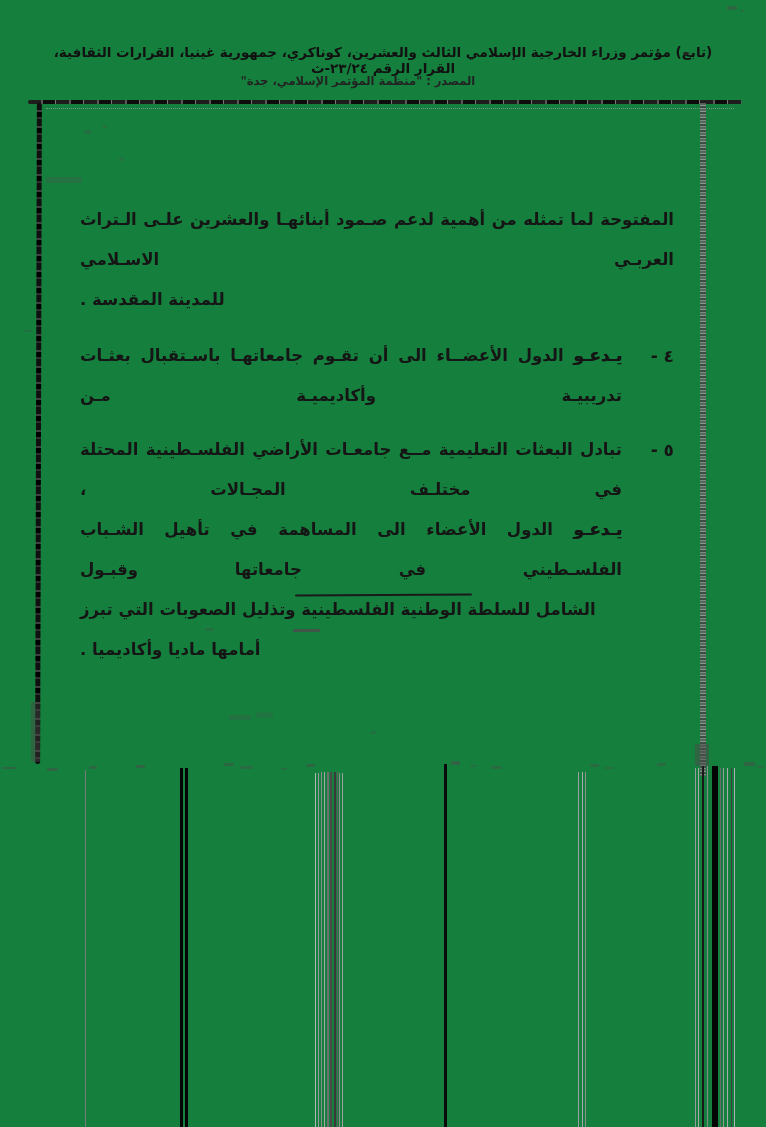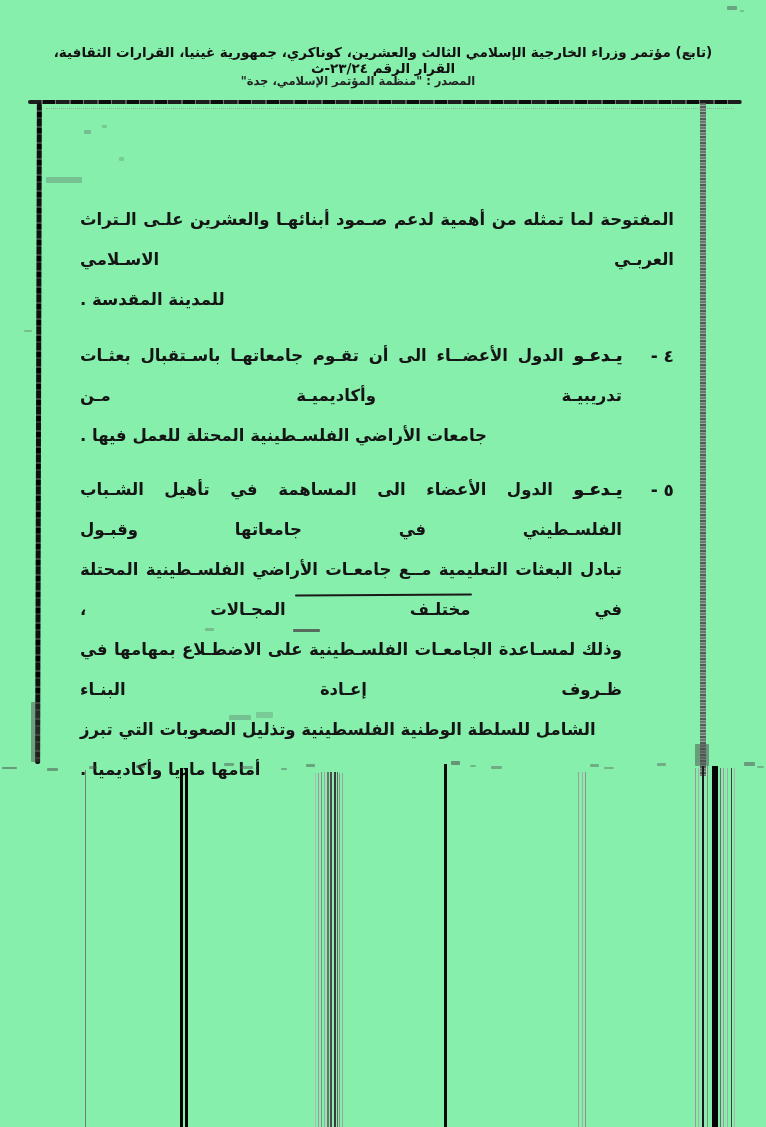--- a/index.html
+++ b/index.html
@@ -1,18 +1,18 @@
 <!DOCTYPE html>
 <html lang="ar"><head>
 <meta charset="utf-8">
 <style>
   html,body{margin:0;padding:0;background:#fff;}
   body{width:766px;height:1127px;position:relative;overflow:hidden;
        font-family:"DejaVu Sans",sans-serif;}
-  .page{position:absolute;inset:0;background:#86efac;}
+  .page{position:absolute;inset:0;background:#15803d;}
 
   
   .h1{position:absolute;top:44px;left:38px;right:38px;text-align:center;
       direction:rtl;font-size:13.5px;font-weight:700;color:#111;letter-spacing:.1px;}
   .h2{position:absolute;top:74px;left:20px;right:70px;text-align:center;
       direction:rtl;font-size:11.5px;font-weight:700;color:#222;}
 
   
   .rule-top{position:absolute;top:100px;left:28px;width:714px;height:4px;
       background:repeating-linear-gradient(90deg,#1d1d1d 0 13px,#5a5a5a 13px 15px,#0c0c0c 15px 27px,#777 27px 28px);
@@ -57,29 +57,27 @@
 
   <div class="content" id="content">
       <div class="para">
         <div class="line full">المفتوحة لما تمثله من أهمية لدعم صـمود أبنائهـا والعشرين علـى الـتراث العربـي الاسـلامي</div>
         <div class="line">للمدينة المقدسة .</div>
       </div>
       <div class="item">
         <div class="num">٤ -</div>
         <div class="itext">
           <div class="line full"><span class="lead">يـدعـو </span>الدول الأعضــاء الى أن تقـوم جامعاتهـا باسـتقبال بعثـات تدريبيـة وأكاديميـة مـن</div>
-          <div class="line">جامعات الأراضي الفلسـطينية المحتلة للعمل فيها .</div>
         </div>
       </div>
       <div class="item">
         <div class="num">٥ -</div>
         <div class="itext">
+          <div class="line full">تبادل البعثات التعليمية مــع جامعـات الأراضي الفلسـطينية المحتلة في مختلـف المجـالات ،</div>
           <div class="line full"><span class="lead">يـدعـو </span>الدول الأعضاء الى المساهمة في  تأهيل الشـباب الفلسـطيني في جامعاتها وقبـول</div>
-          <div class="line full">تبادل البعثات التعليمية مــع جامعـات الأراضي الفلسـطينية المحتلة في مختلـف المجـالات ،</div>
-          <div class="line full">وذلك لمسـاعدة الجامعـات الفلسـطينية على الاضطـلاع بمهامها في ظـروف إعـادة البنـاء</div>
           <div class="line">الشامل للسلطة الوطنية الفلسطينية وتذليل الصعوبات التي تبرز أمامها ماديا وأكاديميا .</div>
         </div>
       </div>
     </div>
 
   <div class="sep"></div>
 
   <div id="artifacts">
       <div class="vline" style="left: 84.5px; top: 770px; width: 1.5px; height: 357px; background: rgb(122, 122, 122);"></div>
       <div class="vline" style="left: 180px; top: 768px; width: 3px; height: 359px; background: rgb(5, 5, 5);"></div>

